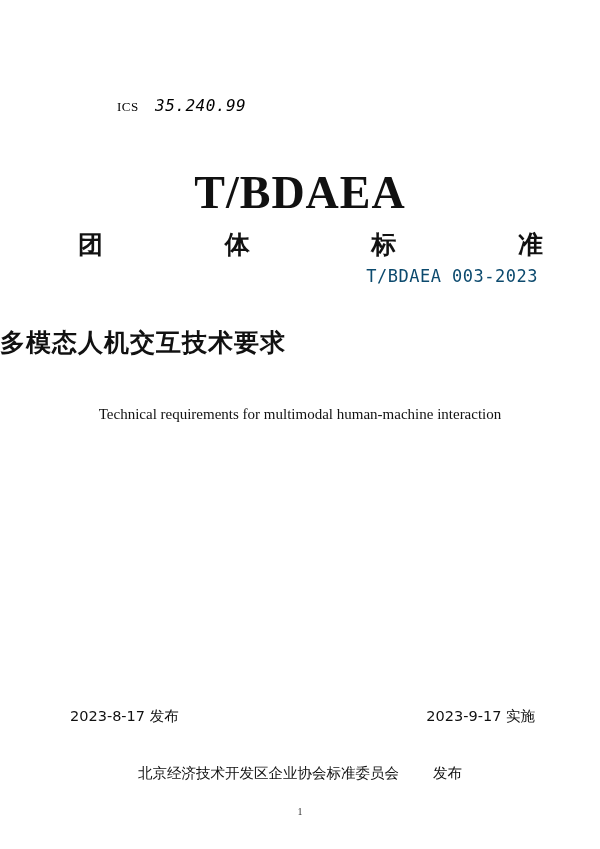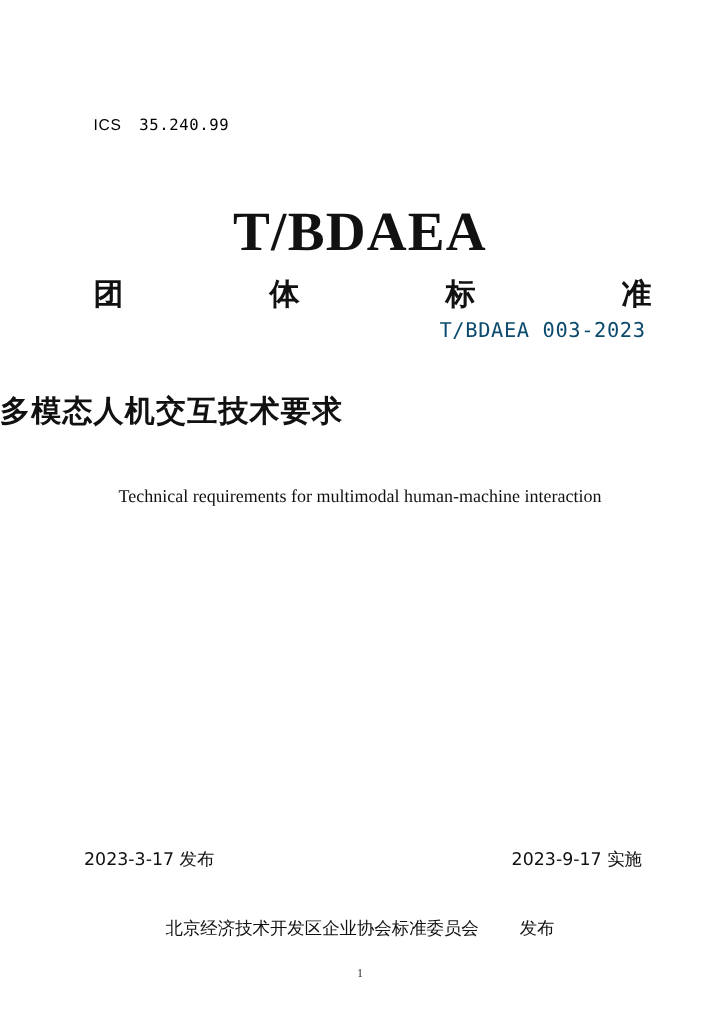--- a/index.html
+++ b/index.html
@@ -32,28 +32,30 @@
     top: 96px;
     width: 260px;
   }
   .code-row {
     display: flex;
     align-items: baseline;
     height: 20px;
   }
   .code-label {
     width: 38px;
-    font-family: Liberation Sans, sans-serif;
+    font-family: Liberation Serif, serif;
     font-size: 13px;
     letter-spacing: 0.5px;
+    margin-left: 39px;
   }
   .code-value {
     font-family: "DejaVu Sans Mono", monospace;
-    font-size: 13px;
+    font-size: 16px;
     letter-spacing: 0.5px;
+    font-style: italic;
   }
 
   
   .std-mark {
     position: absolute;
     left: 0;
     top: 166px;
     width: 600px;
     text-align: center;
     font-family: "Liberation Serif", serif;
@@ -177,21 +179,21 @@
     <span>标</span>
     <span>准</span>
   </div>
 
   <div class="std-number">T/BDAEA 003-2023</div>
 
   <div class="title-cn">多模态人机交互技术要求</div>
   <div class="title-en">Technical requirements for multimodal human-machine interaction</div>
 
   <div class="dates">
-    <div>2023-3-17 发布</div>
+    <div>2023-8-17 发布</div>
     <div>2023-9-17 实施</div>
   </div>
 
   <div class="issuer">
     <span>北京经济技术开发区企业协会标准委员会</span>
     <span class="gap"></span>
     <span>发布</span>
   </div>
 
   <div class="page-number">1</div>

